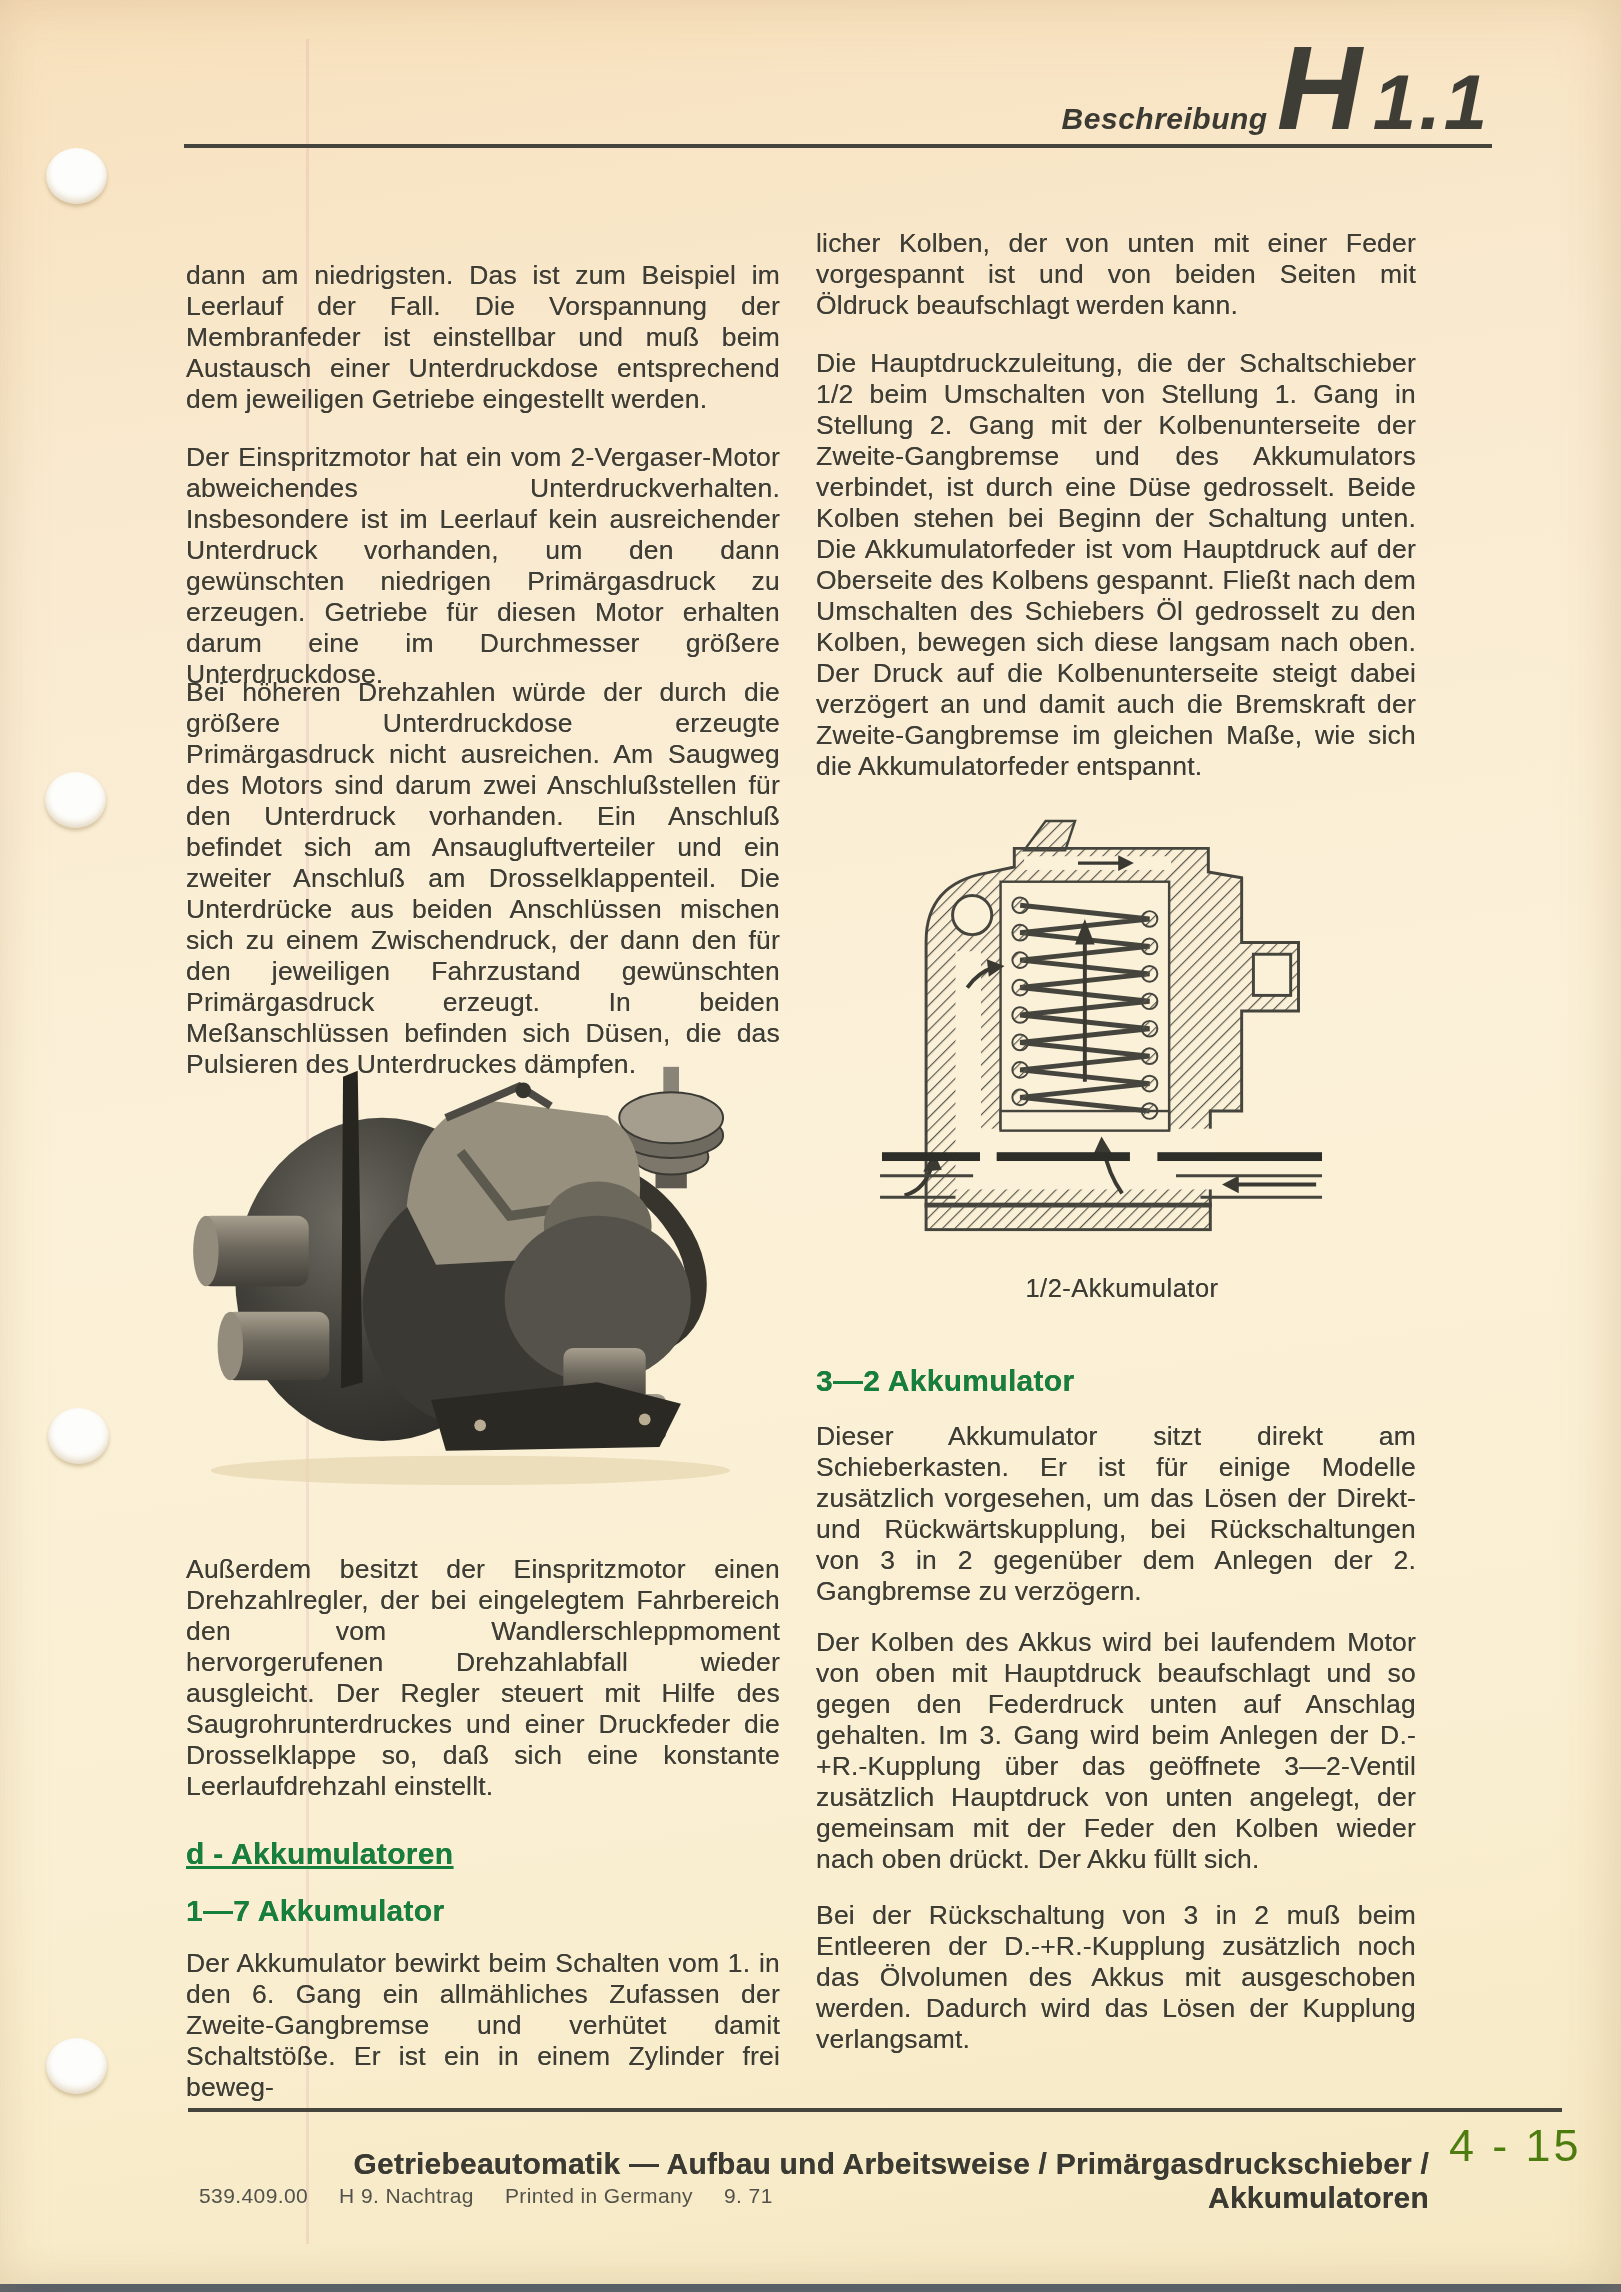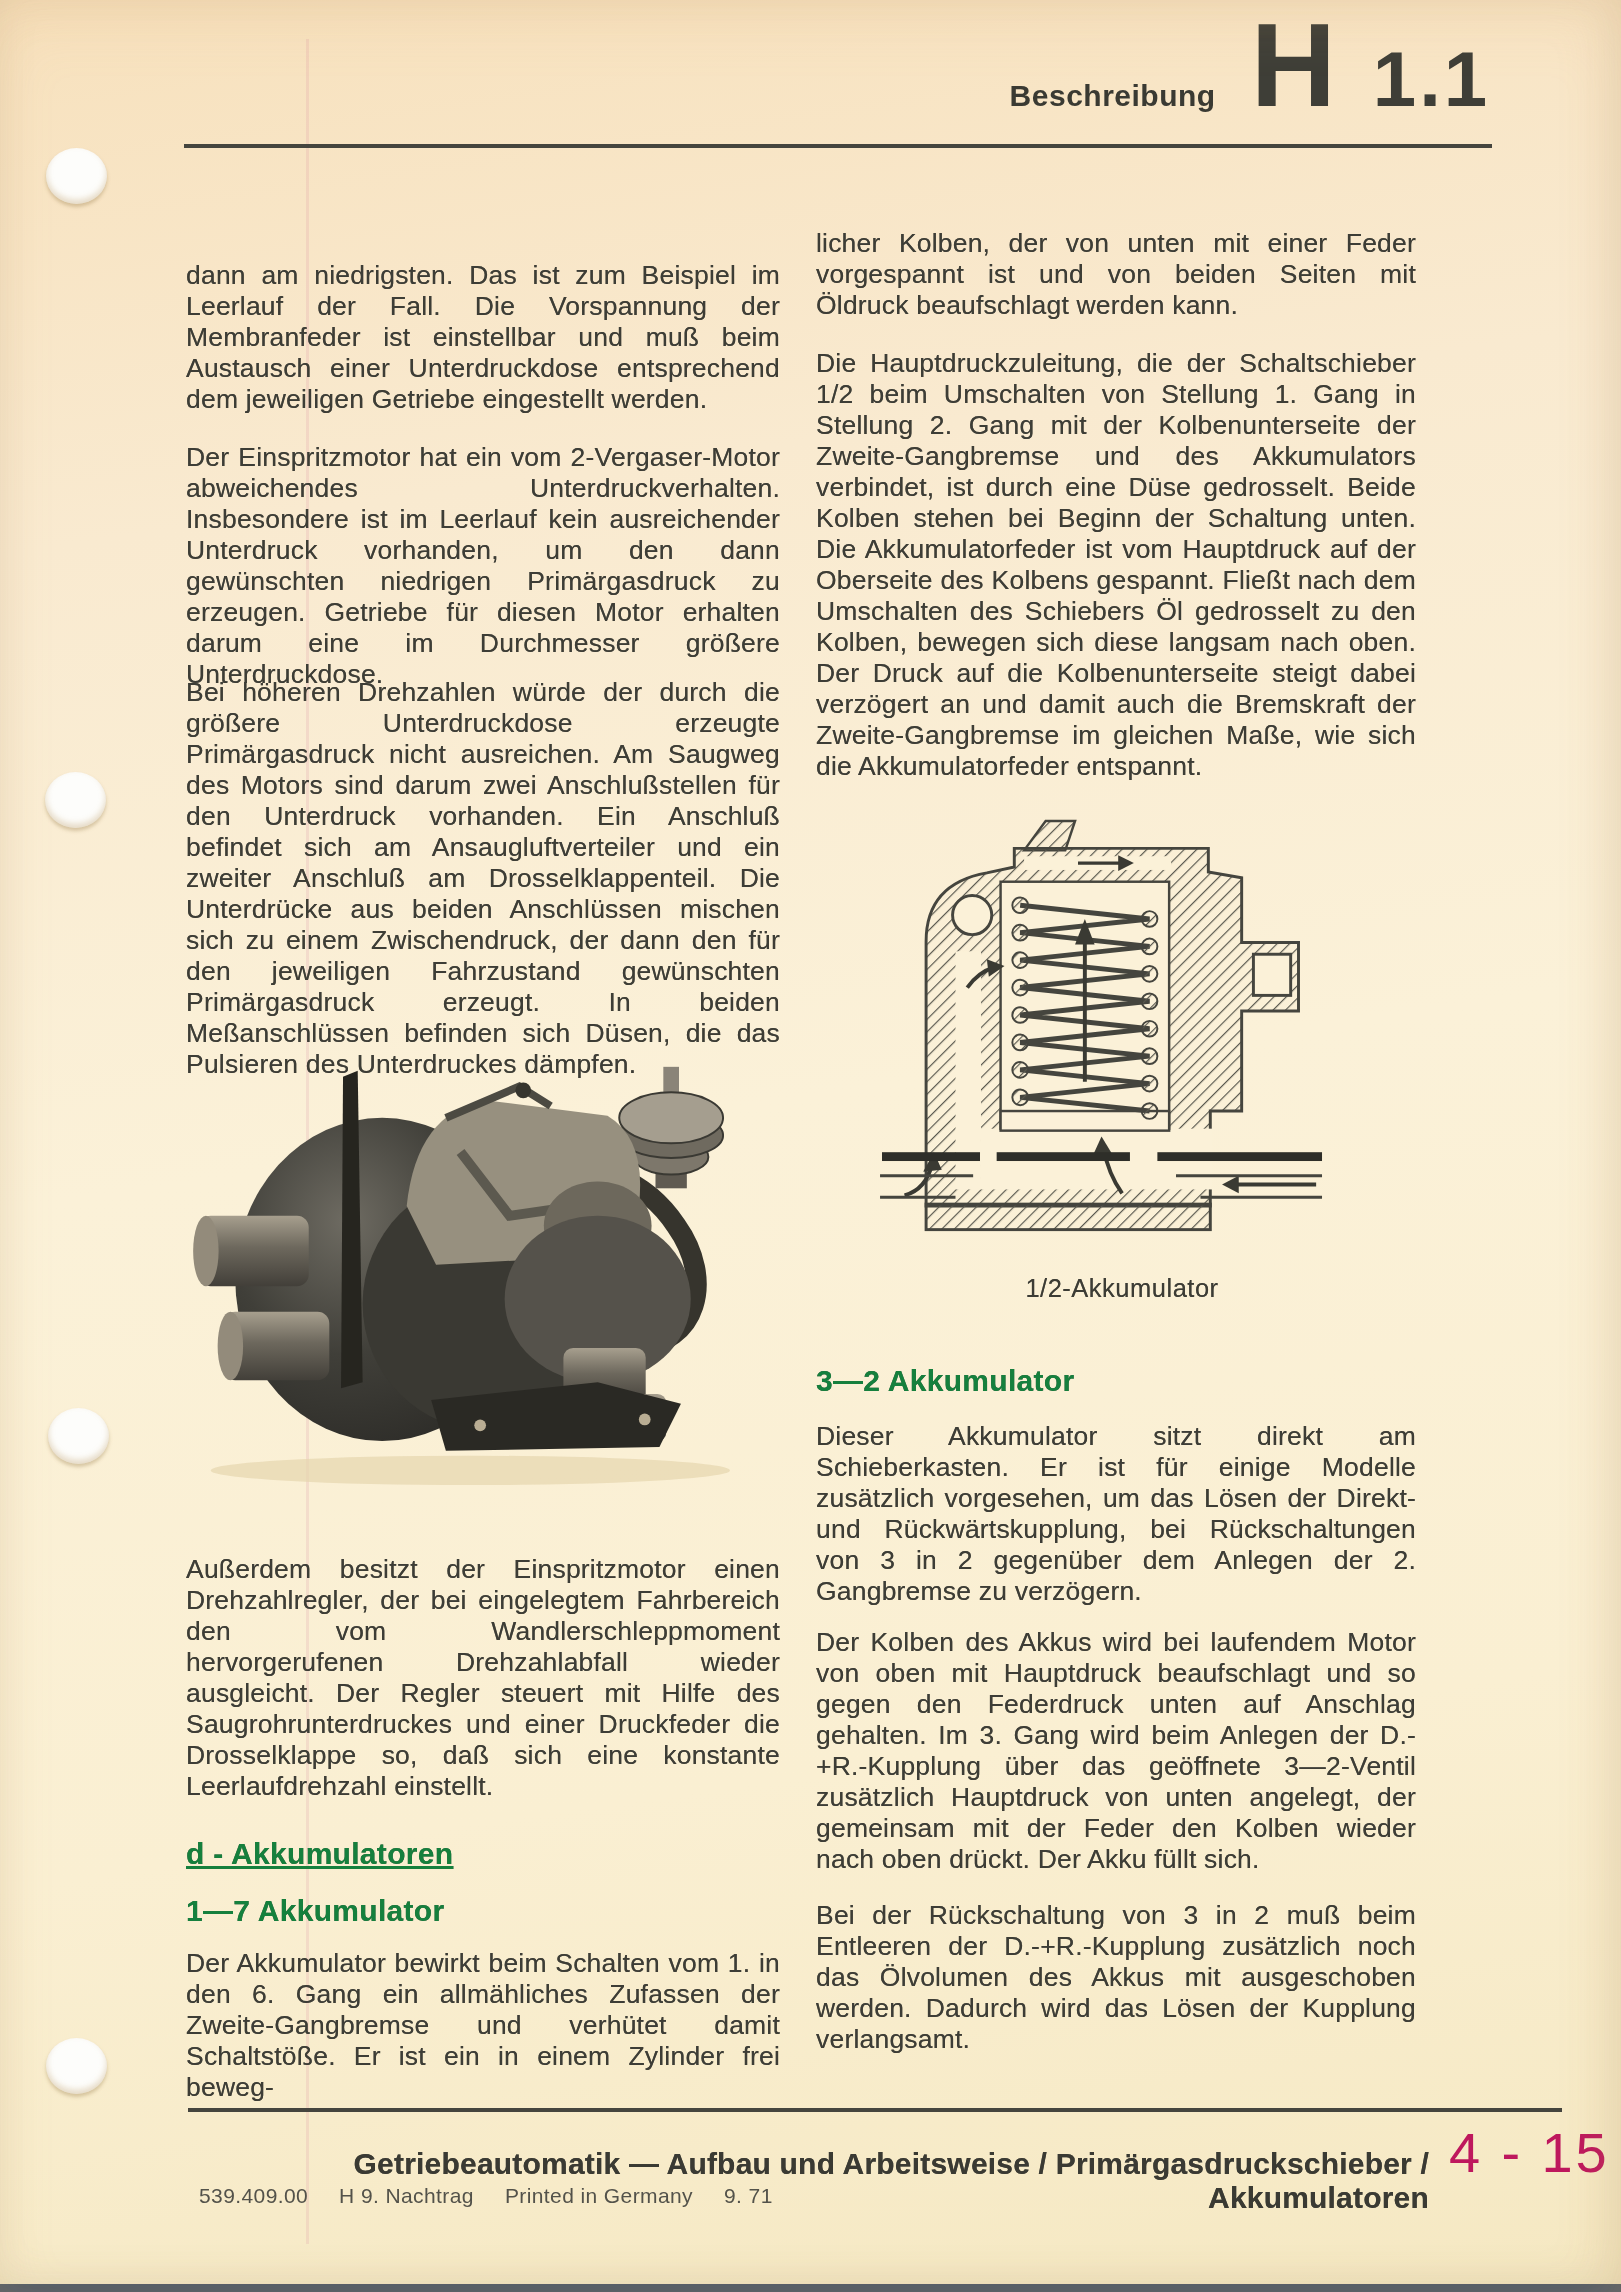--- a/index.html
+++ b/index.html
@@ -13,21 +13,21 @@
     box-shadow:inset -19.6px 0 49px rgba(180,140,90,.10), inset 0 24.5px 59px rgba(230,180,120,.12), inset 0 -13.7px 39px rgba(140,125,95,.10);}
   .scan-line{position:absolute;left:306px;top:39px;height:2205px;width:2.9px;background:rgba(205,115,145,.15);}
   .bottom-edge{position:absolute;left:0;right:0;bottom:0;height:8.8px;background:#515c6a;}
   .hole{position:absolute;width:61px;height:56px;border-radius:50%;background:#fdfdfb;
     box-shadow:0 2.9px 3.9px rgba(150,120,70,.35), inset 0 -3.9px 5.9px rgba(195,165,115,.40);}
   .hole.h1{left:46px;top:148px;}
   .hole.h2{left:45px;top:772px;}
   .hole.h3{left:48px;top:1408px;}
   .hole.h4{left:46px;top:2038px;}
 
-  .header{position:absolute;top:6px;right:131px;display:flex;align-items:baseline;gap:35px;color:#3a3a33;}
+  .header{position:absolute;top:29px;right:131px;display:flex;align-items:baseline;gap:9px;color:#3a3a33;font-style:italic;}
   .hdr-label{font-size:30px;font-weight:bold;letter-spacing:0.5px;}
   .hdr-letter{font-size:118px;font-weight:bold;line-height:1;letter-spacing:2px;color:#3e3e37;}
   .hdr-number{font-size:78px;font-weight:bold;letter-spacing:2.9px;color:#3e3e37;}
   .rule{position:absolute;background:#45453e;height:3.9px;}
   .rule.top{left:184px;top:144px;width:1308px;}
   .rule.bottom{left:188px;top:2108px;width:1374px;}
 
   p,h3,h4{position:absolute;margin:0;color:#3d3d36;}
   .body-text{font-size:26.5px;line-height:31px;text-align:justify;letter-spacing:0.2px;
     text-shadow:0 0 0.5px rgba(61,61,54,.75);}
@@ -43,21 +43,21 @@
     text-shadow:0 0 0.5px rgba(52,52,46,.8);}
 
   figure{position:absolute;margin:0;}
   .photo{left:186px;top:1059px;width:603px;height:431px;}
   .diagram{left:877px;top:819px;width:451px;height:441px;}
   .fig-cap{position:absolute;left:985px;top:1274px;width:274px;text-align:center;
     font-size:25.5px;color:#3c3c35;letter-spacing:0.5px;text-shadow:0 0 0.5px rgba(60,60,53,.7);}
 
   .footer-title{position:absolute;left:186px;top:2147px;width:1243px;text-align:right;
     font-size:30px;font-weight:bold;color:#3a3a33;letter-spacing:0.2px;text-shadow:0 0 0.5px rgba(58,58,51,.8);}
-  .page-number{position:absolute;left:1449px;top:2120px;font-size:56px;color:#be185d;letter-spacing:2.9px;}
+  .page-number{position:absolute;left:1449px;top:2120px;font-size:45px;color:#4d7c0f;letter-spacing:2.9px;}
   .imprint{position:absolute;left:199px;top:2184px;display:flex;gap:31px;
     font-size:21px;color:#53524a;letter-spacing:0.4px;justify-content:center;}
 </style>
 </head>
 <body>
 
 <div class="page">
 
   <div class="scan-line"></div>
 

